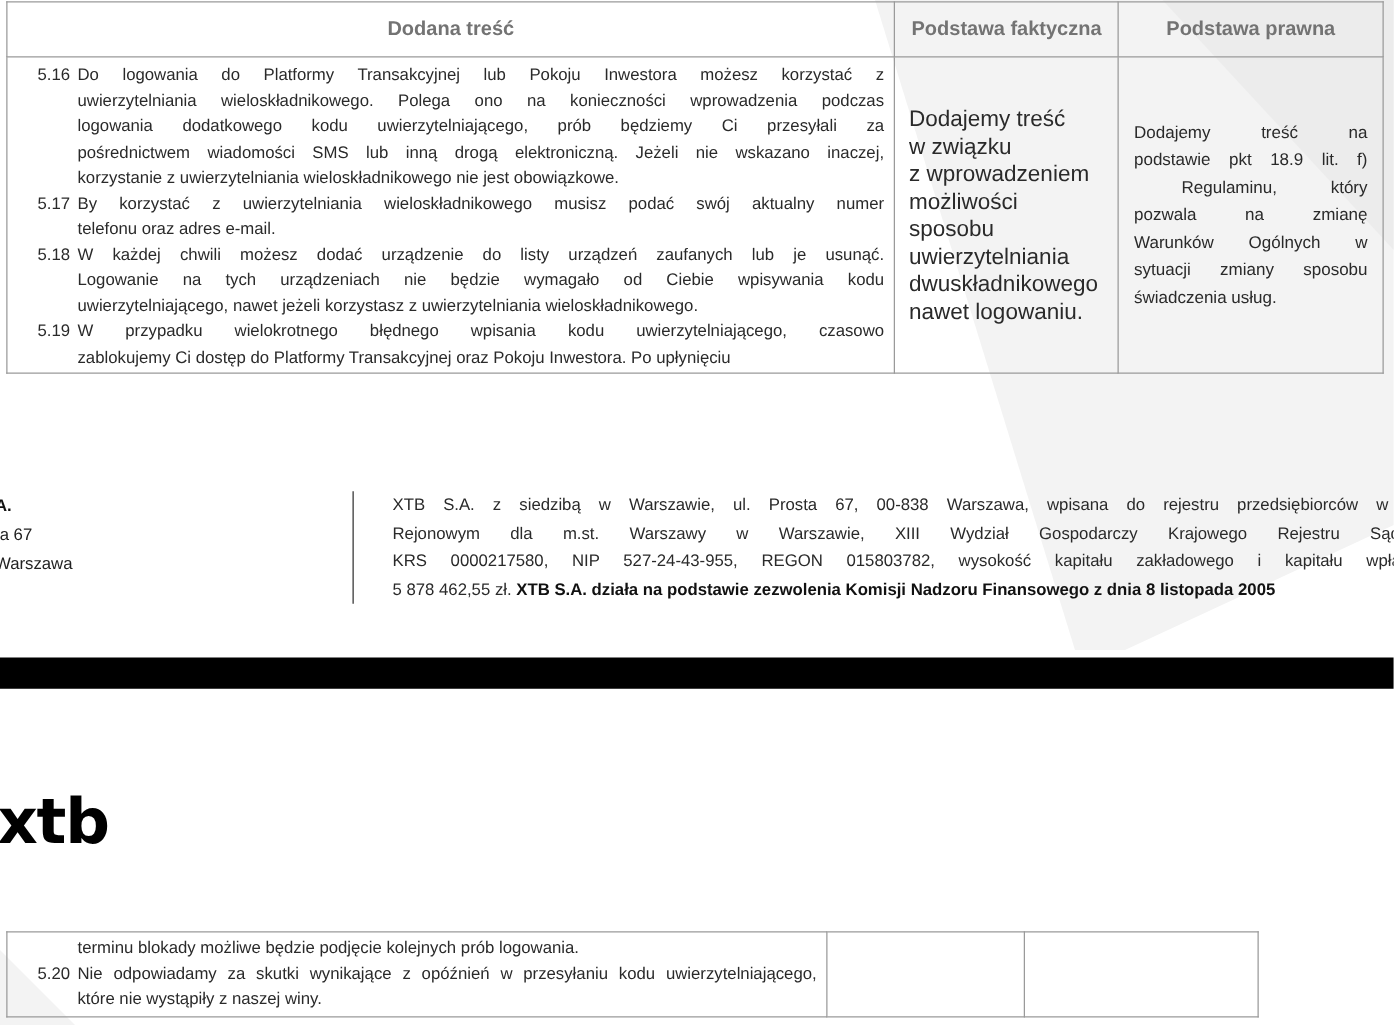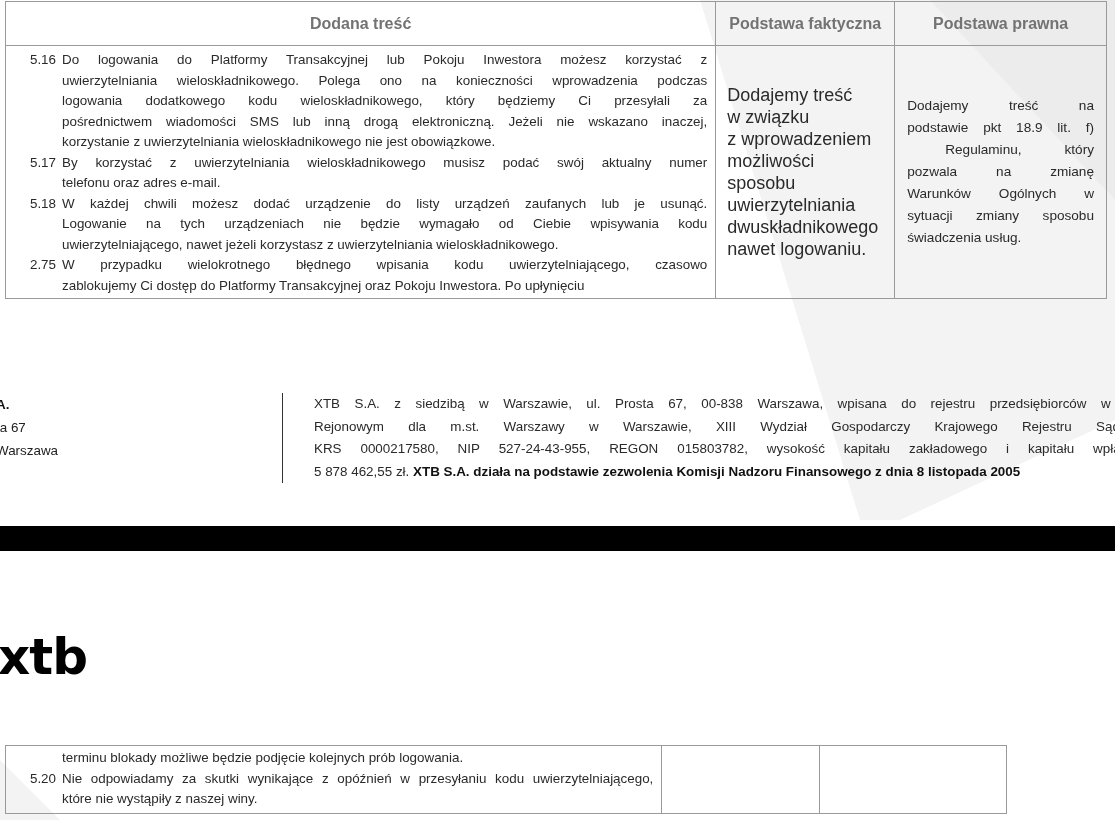--- a/index.html
+++ b/index.html
@@ -70,21 +70,21 @@
             <div class="item">
               <span class="num">5.16</span>
               <span class="txt" style="text-align-last: justify;">Do logowania do Platformy Transakcyjnej lub Pokoju Inwestora możesz korzystać z</span>
             </div>
             <div class="item">
               <span class="num"></span>
               <span class="txt" style="text-align-last: justify;">uwierzytelniania wieloskładnikowego. Polega ono na konieczności wprowadzenia podczas</span>
             </div>
             <div class="item">
               <span class="num"></span>
-              <span class="txt" style="text-align-last: justify;">logowania dodatkowego kodu wieloskładnikowego, który będziemy Ci przesyłali za</span>
+              <span class="txt" style="text-align-last: justify;">logowania dodatkowego kodu uwierzytelniającego, prób będziemy Ci przesyłali za</span>
             </div>
             <div class="item">
               <span class="num"></span>
               <span class="txt" style="text-align-last: justify;">pośrednictwem wiadomości SMS lub inną drogą elektroniczną. Jeżeli nie wskazano inaczej,</span>
             </div>
             <div class="item">
               <span class="num"></span>
               <span class="txt">korzystanie z uwierzytelniania wieloskładnikowego nie jest obowiązkowe.</span>
             </div>
             <div class="item">
@@ -101,21 +101,21 @@
             </div>
             <div class="item">
               <span class="num"></span>
               <span class="txt" style="text-align-last: justify;">Logowanie na tych urządzeniach nie będzie wymagało od Ciebie wpisywania kodu</span>
             </div>
             <div class="item">
               <span class="num"></span>
               <span class="txt">uwierzytelniającego, nawet jeżeli korzystasz z uwierzytelniania wieloskładnikowego.</span>
             </div>
             <div class="item">
-              <span class="num">2.75</span>
+              <span class="num">5.19</span>
               <span class="txt" style="text-align-last: justify;">W przypadku wielokrotnego błędnego wpisania kodu uwierzytelniającego, czasowo</span>
             </div>
             <div class="item">
               <span class="num"></span>
               <span class="txt">zablokujemy Ci dostęp do Platformy Transakcyjnej oraz Pokoju Inwestora. Po upłynięciu</span>
             </div>
           </div>
     </td>
     <td class="fact">
       <div>Dodajemy treść</div>

